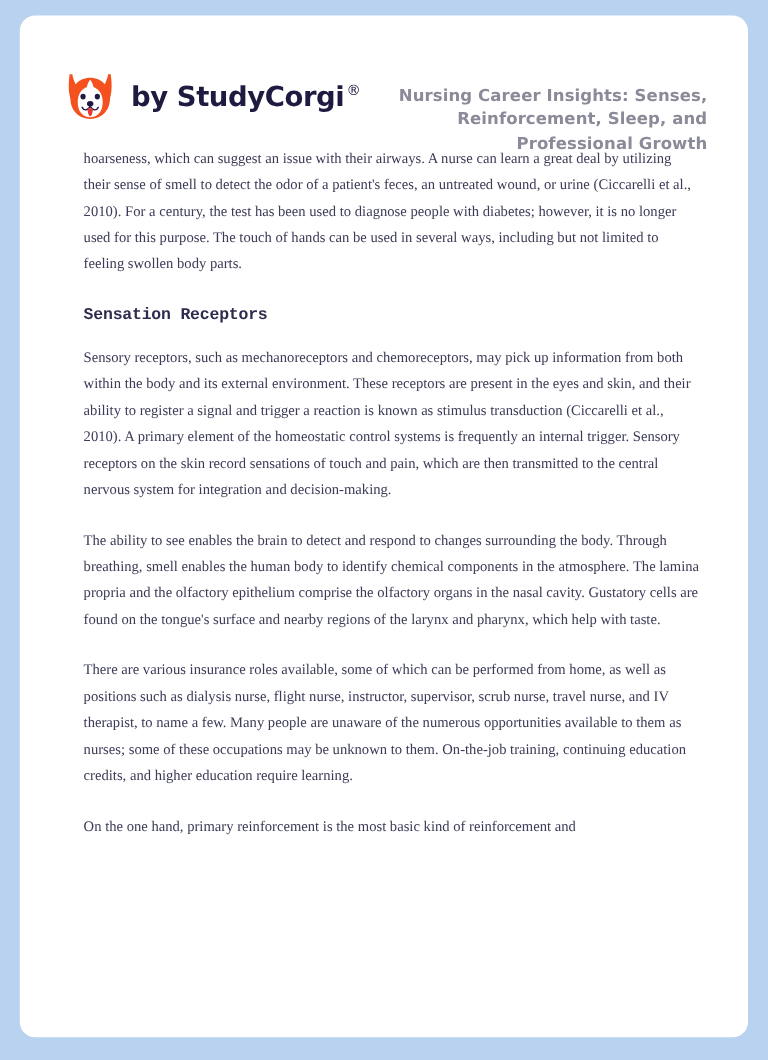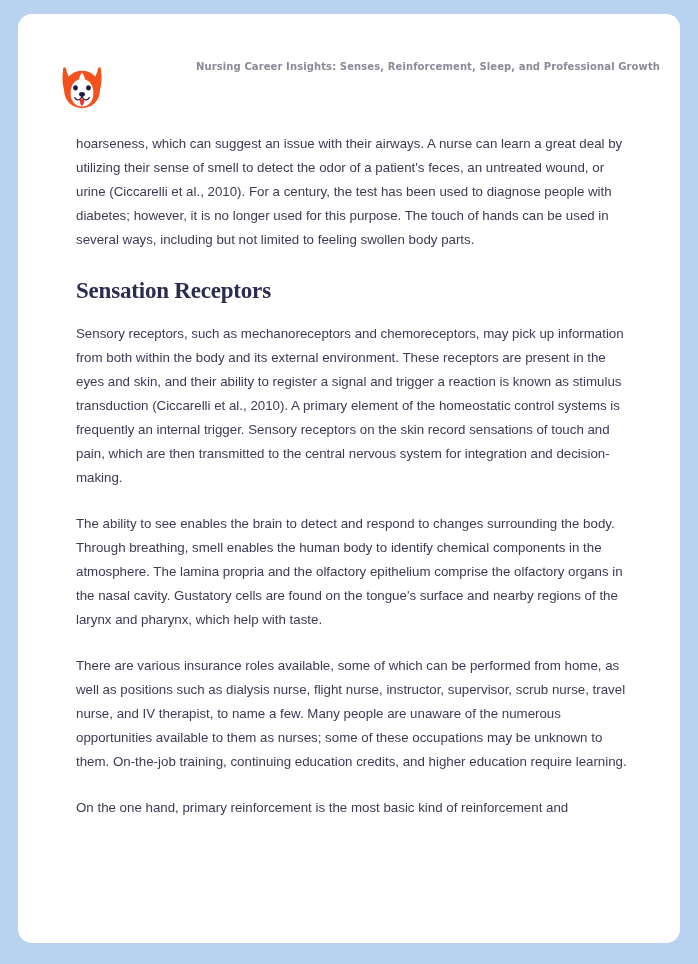--- a/index.html
+++ b/index.html
@@ -62,49 +62,49 @@
     margin-left: 2px;
   }
   .header-right {
     flex: 1 1 auto;
     text-align: right;
     margin-top: 46px;
     padding-left: 16px;
   }
   .doc-title {
     font-family: "DejaVu Sans", sans-serif;
-    font-size: 10px;
+    font-size: 15px;
     font-weight: bold;
     color: #8a8a99;
     line-height: 1.42;
     letter-spacing: 0.1px;
-    margin: 0;
+    margin: 17px;
   }
   .doc-url {
     font-family: "DejaVu Sans", sans-serif;
     font-size: 10.6px;
     color: #a3a3b0;
     line-height: 1.45;
     margin: 5px 0 0 0;
     word-break: break-word;
   }
   .content {
     padding: 0 44px 0 58px;
   }
   .content p {
-    font-family: Liberation Sans, sans-serif;
+    font-family: Liberation Serif, serif;
     font-size: 13.3px;
     line-height: 24px;
     color: #3b3b57;
     margin: 0 0 22px 0;
     text-align: left;
   }
   .content h2 {
-    font-family: Liberation Serif, serif;
-    font-size: 23px;
+    font-family: Liberation Mono, monospace;
+    font-size: 15px;
     font-weight: bold;
     color: #2e2c4e;
     margin: 26px 0 18px 0;
     letter-spacing: -0.2px;
   }
   .content .first-para {
     margin-top: 0;
   }
 </style>
 </head>
@@ -131,20 +131,21 @@
           <ellipse cx="40" cy="33" rx="2.9" ry="3.2" fill="#1e1b41"></ellipse>
 
           <ellipse cx="32" cy="41" rx="3.6" ry="3.0" fill="#1e1b41"></ellipse>
 
           <path d="M32 44 C29 49 25 49 23 45" stroke="#1e1b41" stroke-width="1.6" fill="none" stroke-linecap="round"></path>
           <path d="M32 44 C35 49 39 49 41 45" stroke="#1e1b41" stroke-width="1.6" fill="none" stroke-linecap="round"></path>
 
           <path d="M29 46 C29 52 31 55 32 55 C33 55 35 52 35 46 Z" fill="#e53935"></path>
         </svg>
       </span>
+      <span class="brand-text"><span>by StudyCorgi</span><sup class="brand-reg">®</sup></span>
     </div>
 
     <div class="header-right">
       <div class="doc-title">Nursing Career Insights: Senses, Reinforcement, Sleep, and Professional Growth</div>
     </div>
 
   </div>
 
   <div class="content" id="content-root">
       <p class="first-para">hoarseness, which can suggest an issue with their airways. A nurse can learn a great deal by utilizing their sense of smell to detect the odor of a patient's feces, an untreated wound, or urine (Ciccarelli et al., 2010). For a century, the test has been used to diagnose people with diabetes; however, it is no longer used for this purpose. The touch of hands can be used in several ways, including but not limited to feeling swollen body parts.</p>

